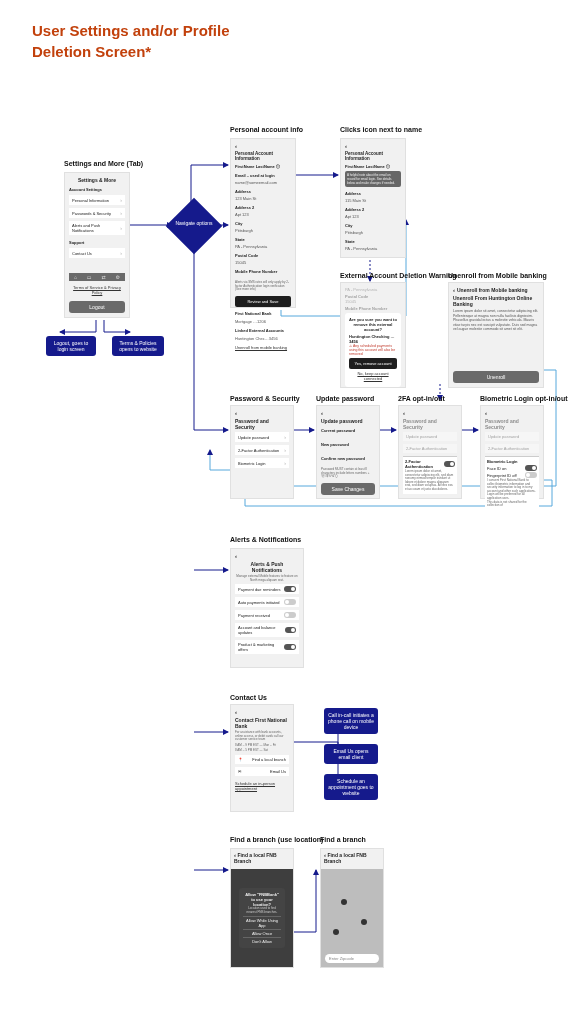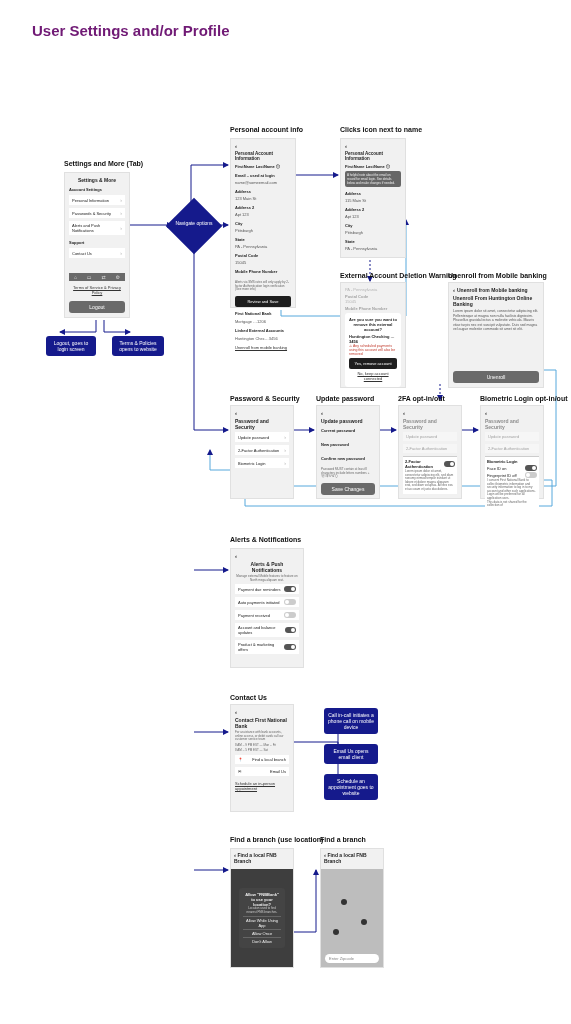--- a/index.html
+++ b/index.html
@@ -1,18 +1,18 @@
 <!DOCTYPE html>
 <html><head>
 <meta charset="utf-8">
 <style>
   * { box-sizing: border-box; margin: 0; padding: 0; }
   body { font-family: -apple-system, BlinkMacSystemFont, "Segoe UI", Helvetica, Arial, sans-serif; background: #fff; width: 571px; position: relative; }
   .canvas { position: relative; width: 571px; height: 1024px; }
-  .title { position: absolute; left: 32px; top: 20px; font-size: 15px; font-weight: 700; color: #701a75; line-height: 1.4; }
+  .title { position: absolute; left: 32px; top: 20px; font-size: 15px; font-weight: 700; color: #c2410c; line-height: 1.4; }
   .section-label { position: absolute; font-size: 7px; font-weight: 700; color: #111; }
   .phone { position: absolute; background: #f1f1f1; border: 1px solid #e0e0e0; padding: 4px; font-size: 4px; color: #222; display: flex; flex-direction: column; gap: 2px; }
   .phone .hdr { display: flex; align-items: center; gap: 2px; font-weight: 700; font-size: 5px; }
   .phone .back { font-size: 6px; }
   .row { background: #fff; padding: 2px 3px; margin: 0 0 1px 0; display: flex; justify-content: space-between; align-items: center; font-size: 4px; }
   .row .chev { color: #aaa; font-size: 5px; }
   .subhdr { font-size: 4px; font-weight: 700; margin: 2px 0 1px 0; }
   .label-xs { font-size: 4px; font-weight: 700; margin-top: 2px; }
   .val-xs { font-size: 4px; color: #555; }
   .input { background: #fff; height: 6px; margin: 1px 0 2px 0; }
@@ -73,20 +73,21 @@
     </g>
     <g stroke="#57a8dc" stroke-width="1" fill="none" marker-end="url(#arr)">
       <path d="M281 310 L281 316 L406 316 L406 220"></path>
       <path d="M544 370 L556 370 L556 486 L270 486 L270 470"></path>
       <path d="M540 480 L552 480 L552 506 L245 506 L245 470 M245 470 L210 470 L210 450"></path>
     </g>
   </svg>
 
   <div class="title">
     <div>User Settings and/or Profile</div>
+    <div>Deletion Screen*</div>
   </div>
 
   <div class="diamond" style="left:174px; top:206px;"></div>
   <div class="diamond-label" style="left:174px; top:220px;">Navigate options</div>
 
   <div class="section-label" style="left:64px; top:160px;">Settings and More (Tab)</div>
   <div class="section-label" style="left:230px; top:126px;">Personal account info</div>
   <div class="section-label" style="left:340px; top:126px;">Clicks icon next to name</div>
   <div class="section-label" style="left:340px; top:272px;">External Account Deletion Warning</div>
   <div class="section-label" style="left:448px; top:272px;">Unenroll from Mobile banking</div>

